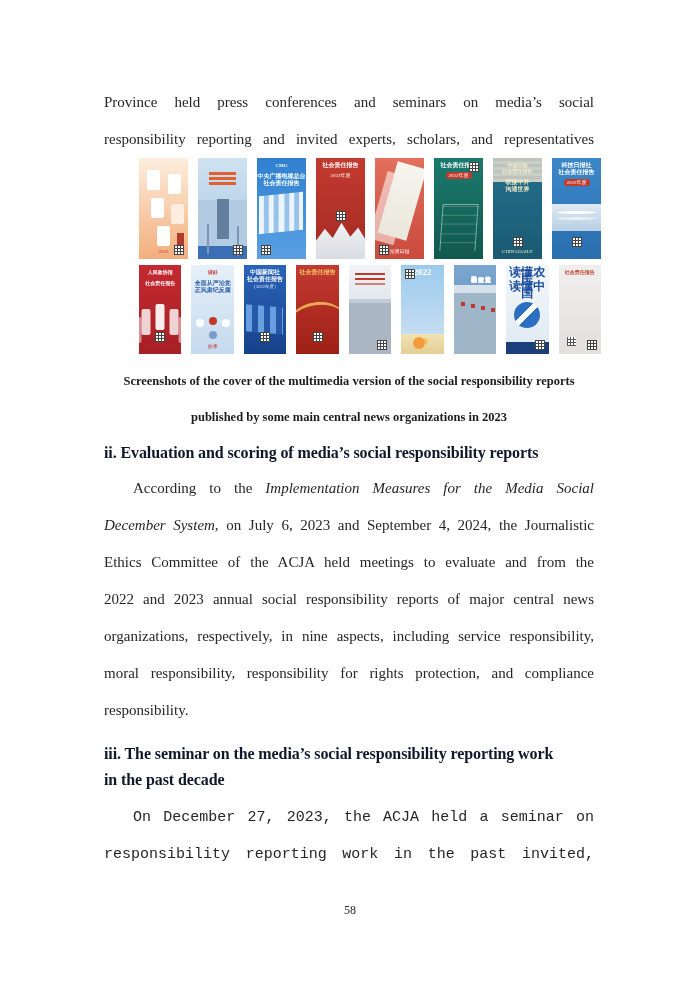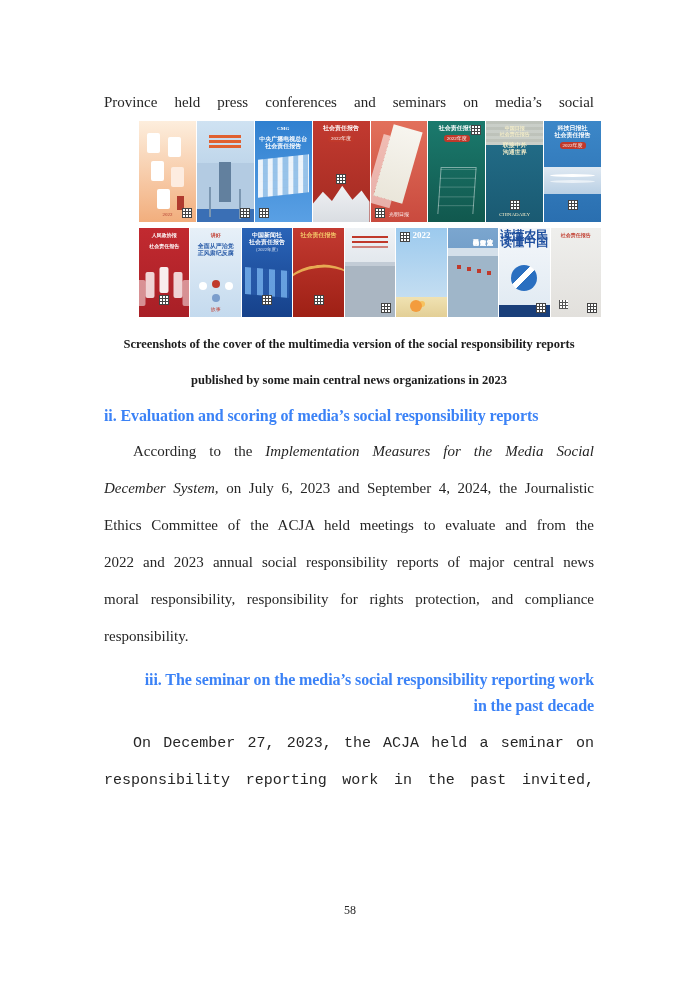--- a/index.html
+++ b/index.html
@@ -8,21 +8,21 @@
   .content{position:absolute;left:104px;top:84px;width:490px;}
 
   
   .tl{font-size:15px;line-height:37px;height:37px;overflow:hidden;}
   .tl.j{text-align:justify;text-align-last:justify;}
   .tl.ind{text-indent:29px;}
   .tl em{font-style:italic;}
 
   
   .figure{margin:3px 0 0 35px;width:462px;}
-  .row{display:flex;gap:1px;}
+  .row{display:flex;gap:10px;}
   .row1 .cover{height:101px;}
   .row2{margin-top:6px;}
   .row2 .cover{height:89px;}
   .cover{flex:1;position:relative;overflow:hidden;}
   .cv-top{position:relative;z-index:2;font-size:5px;line-height:6px;font-weight:bold;text-align:center;margin-top:5px;}
   .cv-mid{position:relative;z-index:2;font-size:6px;line-height:7px;font-weight:bold;text-align:center;margin-top:4px;}
   .cv-mid.vert{writing-mode:vertical-rl;position:absolute;top:6px;right:5px;margin:0;text-align:left;}
   .cv-sub{position:relative;z-index:2;font-size:4.5px;line-height:6px;text-align:center;opacity:.85;margin-top:1px;}
   .cv-bottom{position:absolute;z-index:2;bottom:4px;left:0;right:0;font-size:5px;line-height:6px;text-align:center;}
   .cv-badge{position:relative;z-index:2;margin:3px auto 0;width:max-content;background:#c0392b;color:#fff;
@@ -84,35 +84,36 @@
   .deco-nong-logo::before{content:"";position:absolute;left:50%;top:42%;width:26px;height:26px;transform:translateX(-50%);
       border-radius:50%;background:linear-gradient(135deg,#2a6fc0 0 40%,#ffffff 40% 55%,#2a6fc0 55%);}
   .deco-nong-logo::after{content:"";position:absolute;left:0;right:0;bottom:0;height:14%;background:#1a3f7a;}
   .deco-qr-plain::before{content:"";position:absolute;left:8px;bottom:8px;width:9px;height:9px;background-color:#fff;
       background-image:repeating-linear-gradient(0deg,#555 0 1px,transparent 1px 3px),
                        repeating-linear-gradient(90deg,#555 0 1px,transparent 1px 3px);}
 
   
   .caption{margin-top:9px;text-align:center;font-weight:bold;font-size:12.5px;color:#1c1c1c;}
   .cap-line{line-height:36px;white-space:nowrap;}
-  h2{font-size:16px;font-weight:bold;margin:4px 0 0;line-height:28px;letter-spacing:-0.1px;color:#3b82f6;}
-  .h3{margin-top:12px;line-height:26px;text-align:right;}
+  h2{font-size:16px;font-weight:bold;margin:4px 0 0;line-height:28px;letter-spacing:-0.1px;color:#0f172a;}
+  .h3{margin-top:12px;line-height:26px;}
   .para{margin:0;}
   .p2{margin-top:3px;}
   .p3{margin-top:6px;font-family:Liberation Mono, monospace;}
   .pageno{position:absolute;top:903px;left:0;width:100%;text-align:center;font-size:12px;}
 </style>
 </head>
 <body>
 
 <div class="page" data-name="document-page">
   <div class="content" data-name="page-content">
 
     <div class="para" data-name="paragraph-intro">
         <div class="tl j" data-name="text-line"><span>Province held press conferences and seminars on media’s social</span></div>
+        <div class="tl j" data-name="text-line"><span>responsibility reporting and invited experts, scholars, and representatives</span></div>
       </div>
 
     <figure class="figure" data-name="report-covers-figure" style="margin-block:0;">
       <div class="row row1" data-name="covers-row-1">
           <div class="cover deco-app-screens" data-name="cover-people-daily-apps" style="background: linear-gradient(rgb(253, 238, 221), rgb(242, 174, 125)); color: rgb(176, 58, 46);">
             <div class="cv-bottom" data-name="cover-text" style="color: rgb(176, 58, 46);">2022</div>
             <div class="qr qr-br" data-name="qr-code-icon"></div>
           </div>
           <div class="cover deco-tower-photo" data-name="cover-xinhua-tower" style="background: linear-gradient(rgb(207, 226, 242), rgb(170, 198, 224)); color: rgb(211, 84, 48);">
             <div class="textbars" data-name="cover-text-bars" style="background: rgb(224, 96, 48); box-shadow: rgb(224, 96, 48) 0px 5px 0px, rgb(224, 96, 48) 0px 10px 0px;"></div>
@@ -195,20 +196,21 @@
       <div class="cap-line" data-name="figure-caption-line-2">published by some main central news organizations in 2023</div>
     </div>
 
     <h2 data-name="heading-section-ii">ii. Evaluation and scoring of media’s social responsibility reports</h2>
 
     <div class="para p2" data-name="paragraph-evaluation">
         <div class="tl j ind" data-name="text-line"><span>According to the </span><em>Implementation Measures for the Media Social Responsibility</em></div>
         <div class="tl j" data-name="text-line"><em>December System,</em><span> on July 6, 2023 and September 4, 2024, the Journalistic</span></div>
         <div class="tl j" data-name="text-line"><span>Ethics Committee of the ACJA held meetings to evaluate and from the</span></div>
         <div class="tl j" data-name="text-line"><span>2022 and 2023 annual social responsibility reports of major central news</span></div>
+        <div class="tl j" data-name="text-line"><span>organizations, respectively, in nine aspects, including service responsibility,</span></div>
         <div class="tl j" data-name="text-line"><span>moral responsibility, responsibility for rights protection, and compliance</span></div>
         <div class="tl" data-name="text-line"><span>responsibility.</span></div>
       </div>
 
     <h2 class="h3" data-name="heading-section-iii">
       <div data-name="heading-section-iii-line-1">iii. The seminar on the media’s social responsibility reporting work</div>
       <div data-name="heading-section-iii-line-2">in the past decade</div>
     </h2>
 
     <div class="para p3" data-name="paragraph-seminar">

